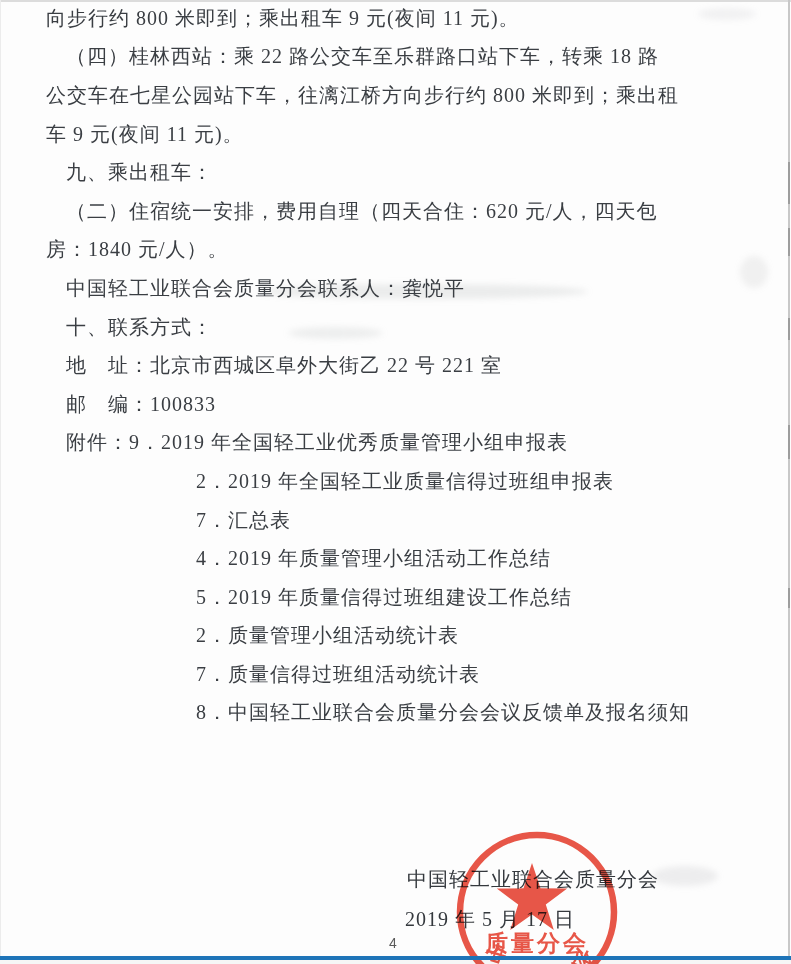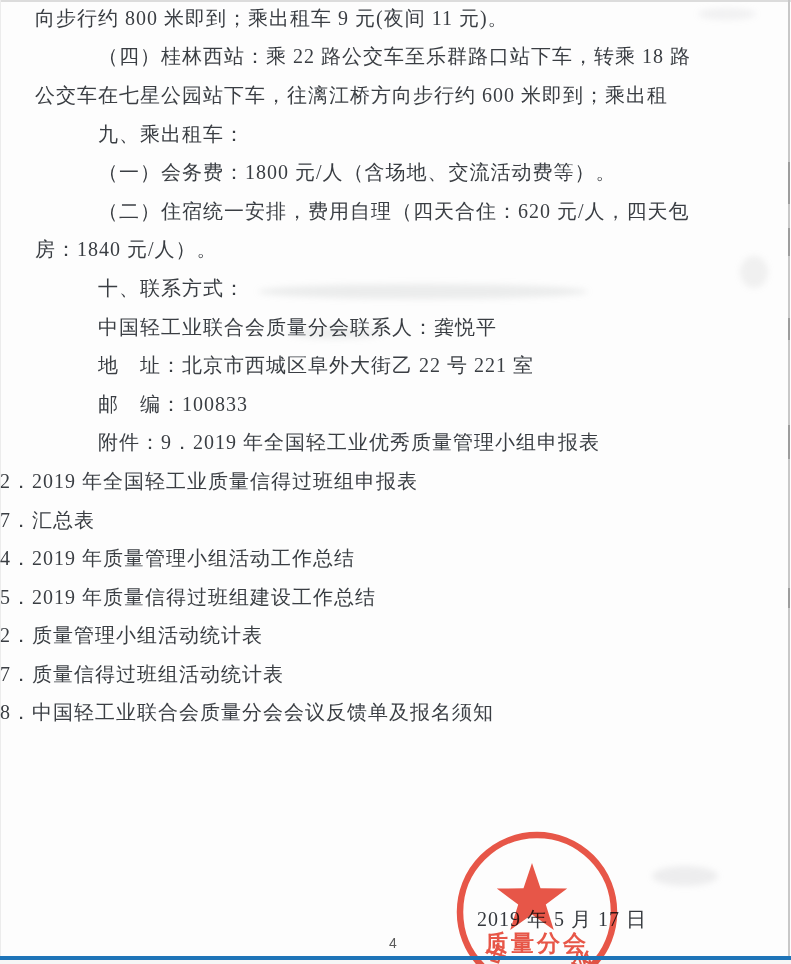--- a/index.html
+++ b/index.html
@@ -32,32 +32,32 @@
   .doc-lines { position:absolute; left:0; top:-1px; width:791px; z-index:1; }
   .doc-line {
     height: 38.6px;
     display: flex;
     align-items: center;
     white-space: pre;
     font-size: 20px;
     letter-spacing: 1px;
     color: #3a3e43;
   }
-  .ind-none   { padding-left: 35px; }
-  .ind-para   { padding-left: 98px; }
-  .ind-attach { }
+  .ind-none   { padding-left: 46px; }
+  .ind-para   { padding-left: 66px; }
+  .ind-attach { padding-left: 196px; }
 
   .signature-line {
     position:absolute; left:407px; top:866px;
     font-size:20px; letter-spacing:1px; color:#34383d;
     white-space:pre; z-index:2;
   }
   .date-line {
     position:absolute; left:405px; top:906px; width:242px;
-    text-align:right; font-size:20px; letter-spacing:1px; color:#34383d;
+    text-align:left; font-size:20px; letter-spacing:1px; color:#34383d;
     white-space:pre; z-index:2;
   }
   .page-number {
     position:absolute; left:389px; top:935px;
     font-size:14px; color:#5a5a5a; z-index:2;
     font-family:"Liberation Sans","DejaVu Sans",sans-serif;
   }
 
   
   .seal {
@@ -94,39 +94,40 @@
   <div class="smudge s1"></div>
   <div class="smudge s2"></div>
   <div class="smudge s3"></div>
   <div class="smudge s4"></div>
   <div class="smudge s5"></div>
 
   <div class="doc-lines">
 
   <div class="doc-line ind-none">向步行约 800 米即到；乘出租车 9 元(夜间 11 元)。</div>
       <div class="doc-line ind-para">（四）桂林西站：乘 22 路公交车至乐群路口站下车，转乘 18 路</div>
-      <div class="doc-line ind-none">公交车在七星公园站下车，往漓江桥方向步行约 600 米即到；乘出租</div>
+      <div class="doc-line ind-none">公交车在七星公园站下车，往漓江桥方向步行约 800 米即到；乘出租</div>
+      <div class="doc-line ind-none">车 9 元(夜间 11 元)。</div>
       <div class="doc-line ind-para">九、乘出租车：</div>
-      <div class="doc-line ind-para">（一）会务费：1800 元/人（含场地、交流活动费等）。</div>
       <div class="doc-line ind-para">（二）住宿统一安排，费用自理（四天合住：620 元/人，四天包</div>
       <div class="doc-line ind-none">房：1840 元/人）。</div>
+      <div class="doc-line ind-para">中国轻工业联合会质量分会联系人：龚悦平</div>
       <div class="doc-line ind-para">十、联系方式：</div>
-      <div class="doc-line ind-para">中国轻工业联合会质量分会联系人：龚悦平</div>
       <div class="doc-line ind-para">地　址：北京市西城区阜外大街乙 22 号 221 室</div>
       <div class="doc-line ind-para">邮　编：100833</div>
       <div class="doc-line ind-para">附件：9．2019 年全国轻工业优秀质量管理小组申报表</div>
       <div class="doc-line ind-attach">2．2019 年全国轻工业质量信得过班组申报表</div>
       <div class="doc-line ind-attach">7．汇总表</div>
       <div class="doc-line ind-attach">4．2019 年质量管理小组活动工作总结</div>
       <div class="doc-line ind-attach">5．2019 年质量信得过班组建设工作总结</div>
       <div class="doc-line ind-attach">2．质量管理小组活动统计表</div>
       <div class="doc-line ind-attach">7．质量信得过班组活动统计表</div>
       <div class="doc-line ind-attach">8．中国轻工业联合会质量分会会议反馈单及报名须知</div>
     </div>
 
+  <div class="signature-line">中国轻工业联合会质量分会</div>
   <div class="date-line">2019 年 5 月 17 日</div>
 
   <div class="page-number">4</div>
 
   <svg class="seal" viewBox="0 0 170 170" width="170" height="170">
     <circle cx="85" cy="85" r="77" fill="none" stroke="#e6402e" stroke-width="6.5"></circle>
     <polygon fill="#e6402e" points="80,36 88.5,61.3 115.2,61.6 93.8,77.5 101.8,102.9 80,87.5 58.2,102.9 66.2,77.5 44.8,61.6 71.5,61.3"></polygon>
     <defs>
       <path id="sealArc" d="M 42.4 114.6 A 52 52 0 1 0 127.6 114.6" fill="none"></path>
     </defs>

